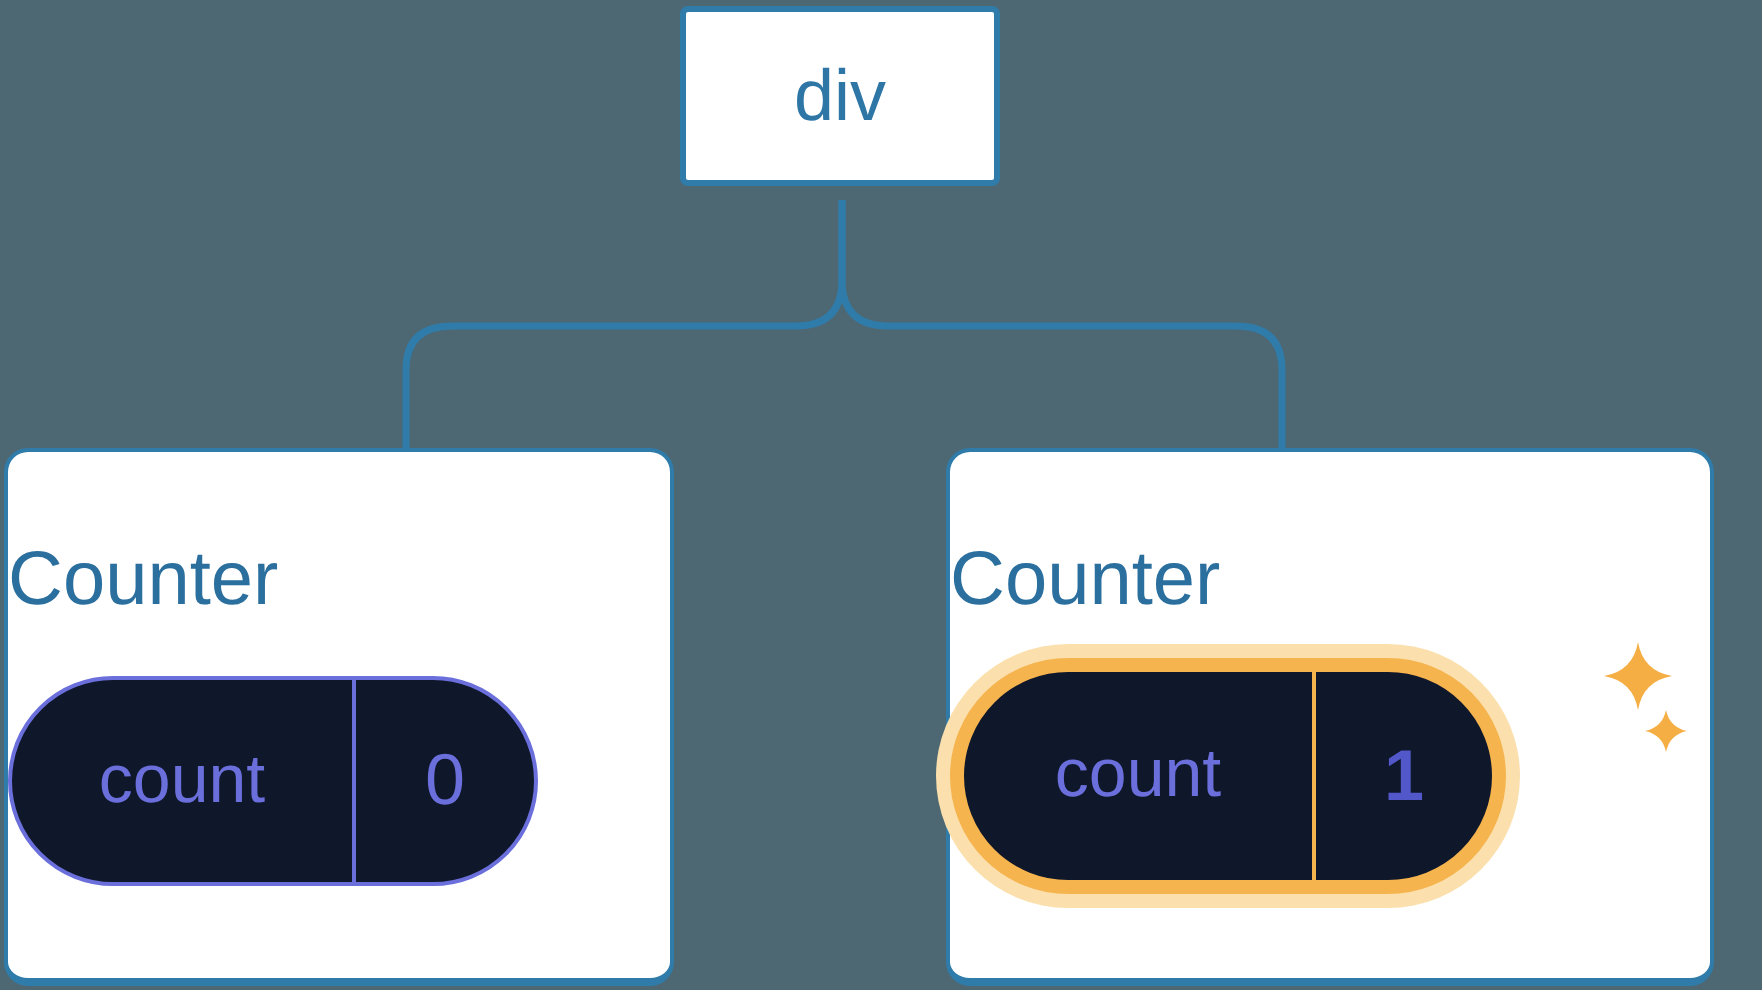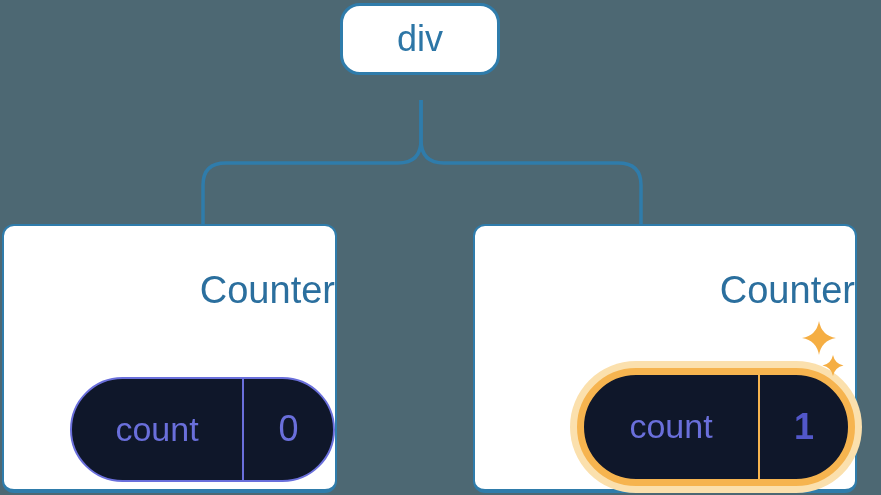--- a/index.html
+++ b/index.html
@@ -16,44 +16,43 @@
   .connector-svg {
     position: absolute;
     left: 0; top: 0;
     width: 881px; height: 495px;
     pointer-events: none;
   }
 
   .root-node {
     position: absolute;
     left: 340px; top: 3px;
-    width: 160px; height: 72px;
+    width: 160px; height: 90px;
     background: #ffffff;
     border: 3px solid #2f7cab;
-    border-radius: 20px;
+    border-radius: 4px;
     display: flex;
     align-items: center;
     justify-content: center;
     font-size: 36px;
     font-weight: 500;
     color: #2d76a6;
   }
 
   .card {
     position: absolute;
     top: 224px;
     height: 269px;
     background: #ffffff;
     border: 2px solid #2f7cab;
     border-bottom-width: 4px;
     border-radius: 12px;
     display: flex;
     flex-direction: column;
-    align-items: flex-end;
-    gap: 39px;
+    align-items: flex-start;
   }
   .card.left  { left: 2px;   width: 335px; }
   .card.right { left: 473px; width: 384px; }
 
   .card-title {
     margin-top: 44px;
     font-size: 38px;
     font-weight: 500;
     color: #2b6f9e;
     line-height: 1.1;

